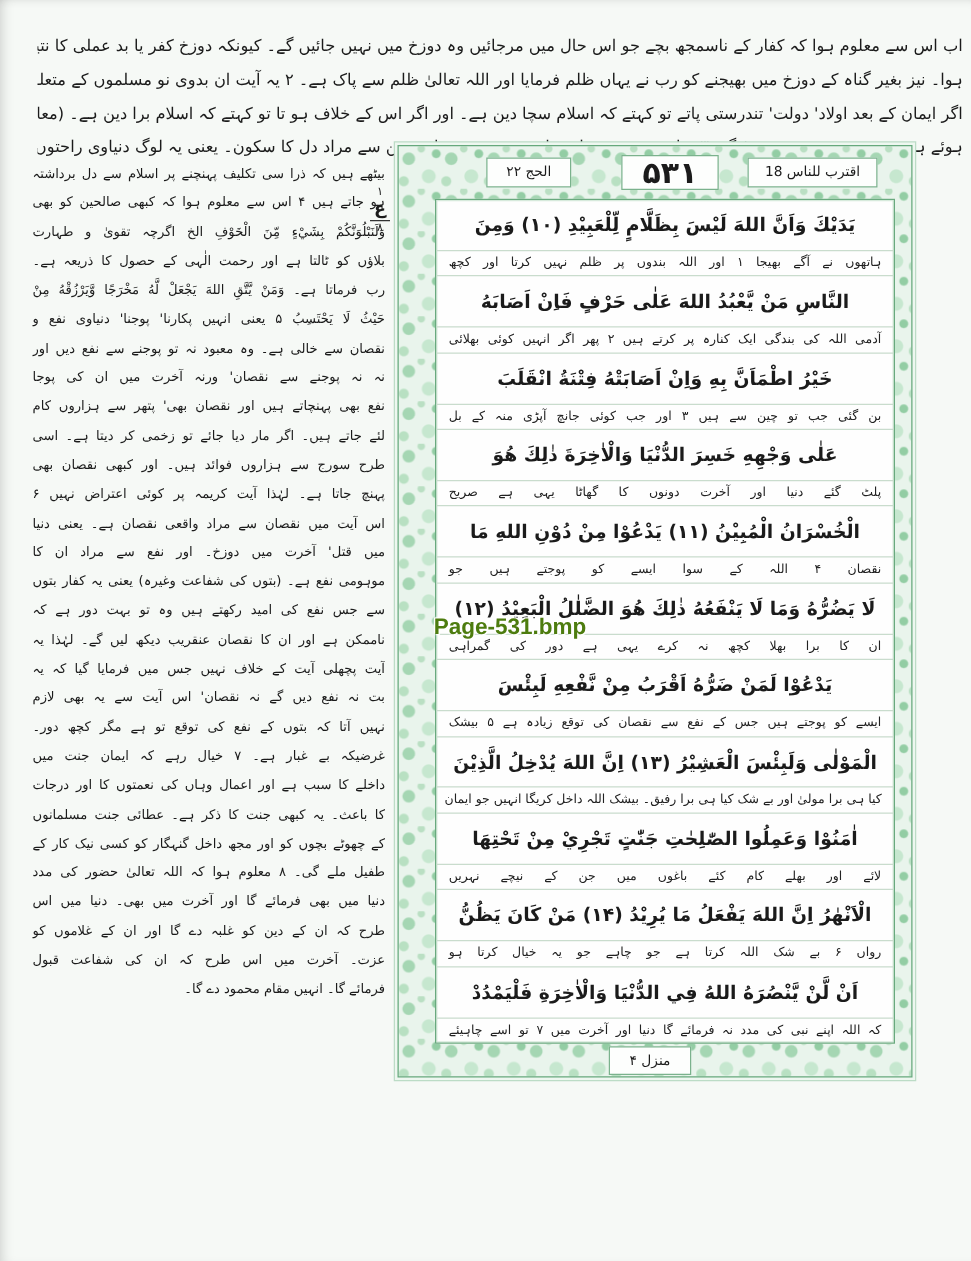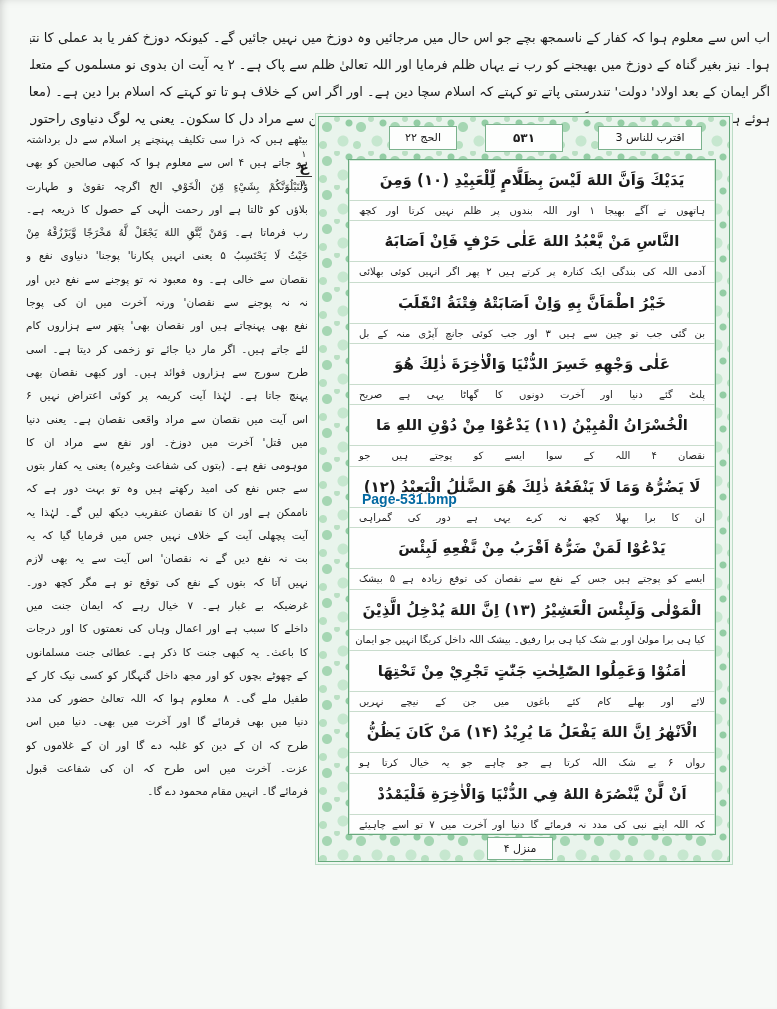--- a/index.html
+++ b/index.html
@@ -39,21 +39,21 @@
       radial-gradient(circle at 18px 2px, #badfc3 2.5px, rgba(186,223,195,0) 3.5px);
     background-size:34px 34px;
     border:1px solid #66a97c;
     box-shadow:0 0 0 2px #eef7f0, 0 0 0 3px #bcdcc6;
   }
   .hbox{
     position:absolute;background:#fdfefd;border:1px solid #7bb28d;
     direction:rtl;text-align:center;white-space:nowrap;overflow:hidden;
   }
   .hbox-left {left:70px; top:9px;width:66px; height:22px;line-height:22px;font-size:11px;}
-  .hbox-center{left:166px;top:7px;width:76px; height:26px;line-height:26px;font-size:12px;font-weight:bold;}
+  .hbox-center{left:178px;top:7px;width:76px; height:26px;line-height:26px;font-size:24px;font-weight:bold;}
   .hbox-right{left:279px;top:9px;width:102px;height:22px;line-height:22px;font-size:11px;}
   .manzil{left:168px;top:720px;width:64px;height:21px;line-height:21px;font-size:11px;}
   
   .quran-box{
     position:absolute;left:29px;top:42px;width:368px;height:676px;box-sizing:border-box;
     background:#fefefe;border:1px solid #69a97e;box-shadow:0 0 0 1px #d7eadc inset;
     display:flex;flex-direction:column;direction:rtl;
   }
   .pair{flex:1 1 auto;display:flex;flex-direction:column;min-height:0;}
   .ayah{
@@ -62,23 +62,23 @@
     border-bottom:1px solid #c9dccd;padding:0 3px;
   }
   .trans{
     flex:1;font-size:10px;line-height:20px;height:20px;white-space:nowrap;overflow:hidden;
     text-align:justify;text-align-last:justify;padding:0 10px;
     border-bottom:1px solid #c9dccd;color:#222;
   }
   .pair:last-child .trans{border-bottom:none;}
   
   .file-label{
-    position:absolute;left:362px;top:491px;
+    position:absolute;left:347px;top:491px;
     font-family:"Liberation Sans","DejaVu Sans",sans-serif;
-    font-size:14px;font-weight:bold;color:#0369a1;
+    font-size:18px;font-weight:bold;color:#4d7c0f;
     text-shadow:0 0 2px #fff, 0 0 3px #fff, 1px 1px 0 #fff, -1px -1px 0 #fff;
   }
 </style>
 </head>
 <body>
 
 <div class="page">
 
   <div class="top-block">
       <div class="u-line">اب اس سے معلوم ہوا کہ کفار کے ناسمجھ بچے جو اس حال میں مرجائیں وہ دوزخ میں نہیں جائیں گے۔ کیونکہ دوزخ کفر یا بد عملی کا نتیجہ ہے ان سے کچھ بھی صادر نہ</div>
@@ -121,21 +121,21 @@
 
   <div class="ruku">
     <span class="r-top">۱</span>
     <span class="r-mid">ع</span>
     <span class="r-bot">۸</span>
   </div>
 
   <div class="frame">
     <div class="hbox hbox-left">الحج ۲۲</div>
     <div class="hbox hbox-center">۵۳۱</div>
-    <div class="hbox hbox-right">اقترب للناس 3</div>
+    <div class="hbox hbox-right">اقترب للناس 18</div>
 
     <div class="quran-box">
         <div class="pair">
         <div class="ayah">يَدَيْكَ وَاَنَّ اللهَ لَيْسَ بِظَلَّامٍ لِّلْعَبِيْدِ (۱۰) وَمِنَ</div>
         <div class="trans">ہاتھوں نے آگے بھیجا ۱ اور اللہ بندوں پر ظلم نہیں کرتا اور کچھ</div>
       </div>
         <div class="pair">
         <div class="ayah">النَّاسِ مَنْ يَّعْبُدُ اللهَ عَلٰى حَرْفٍ فَاِنْ اَصَابَهُ</div>
         <div class="trans">آدمی اللہ کی بندگی ایک کنارہ پر کرتے ہیں ۲ پھر اگر انہیں کوئی بھلائی</div>
       </div>

